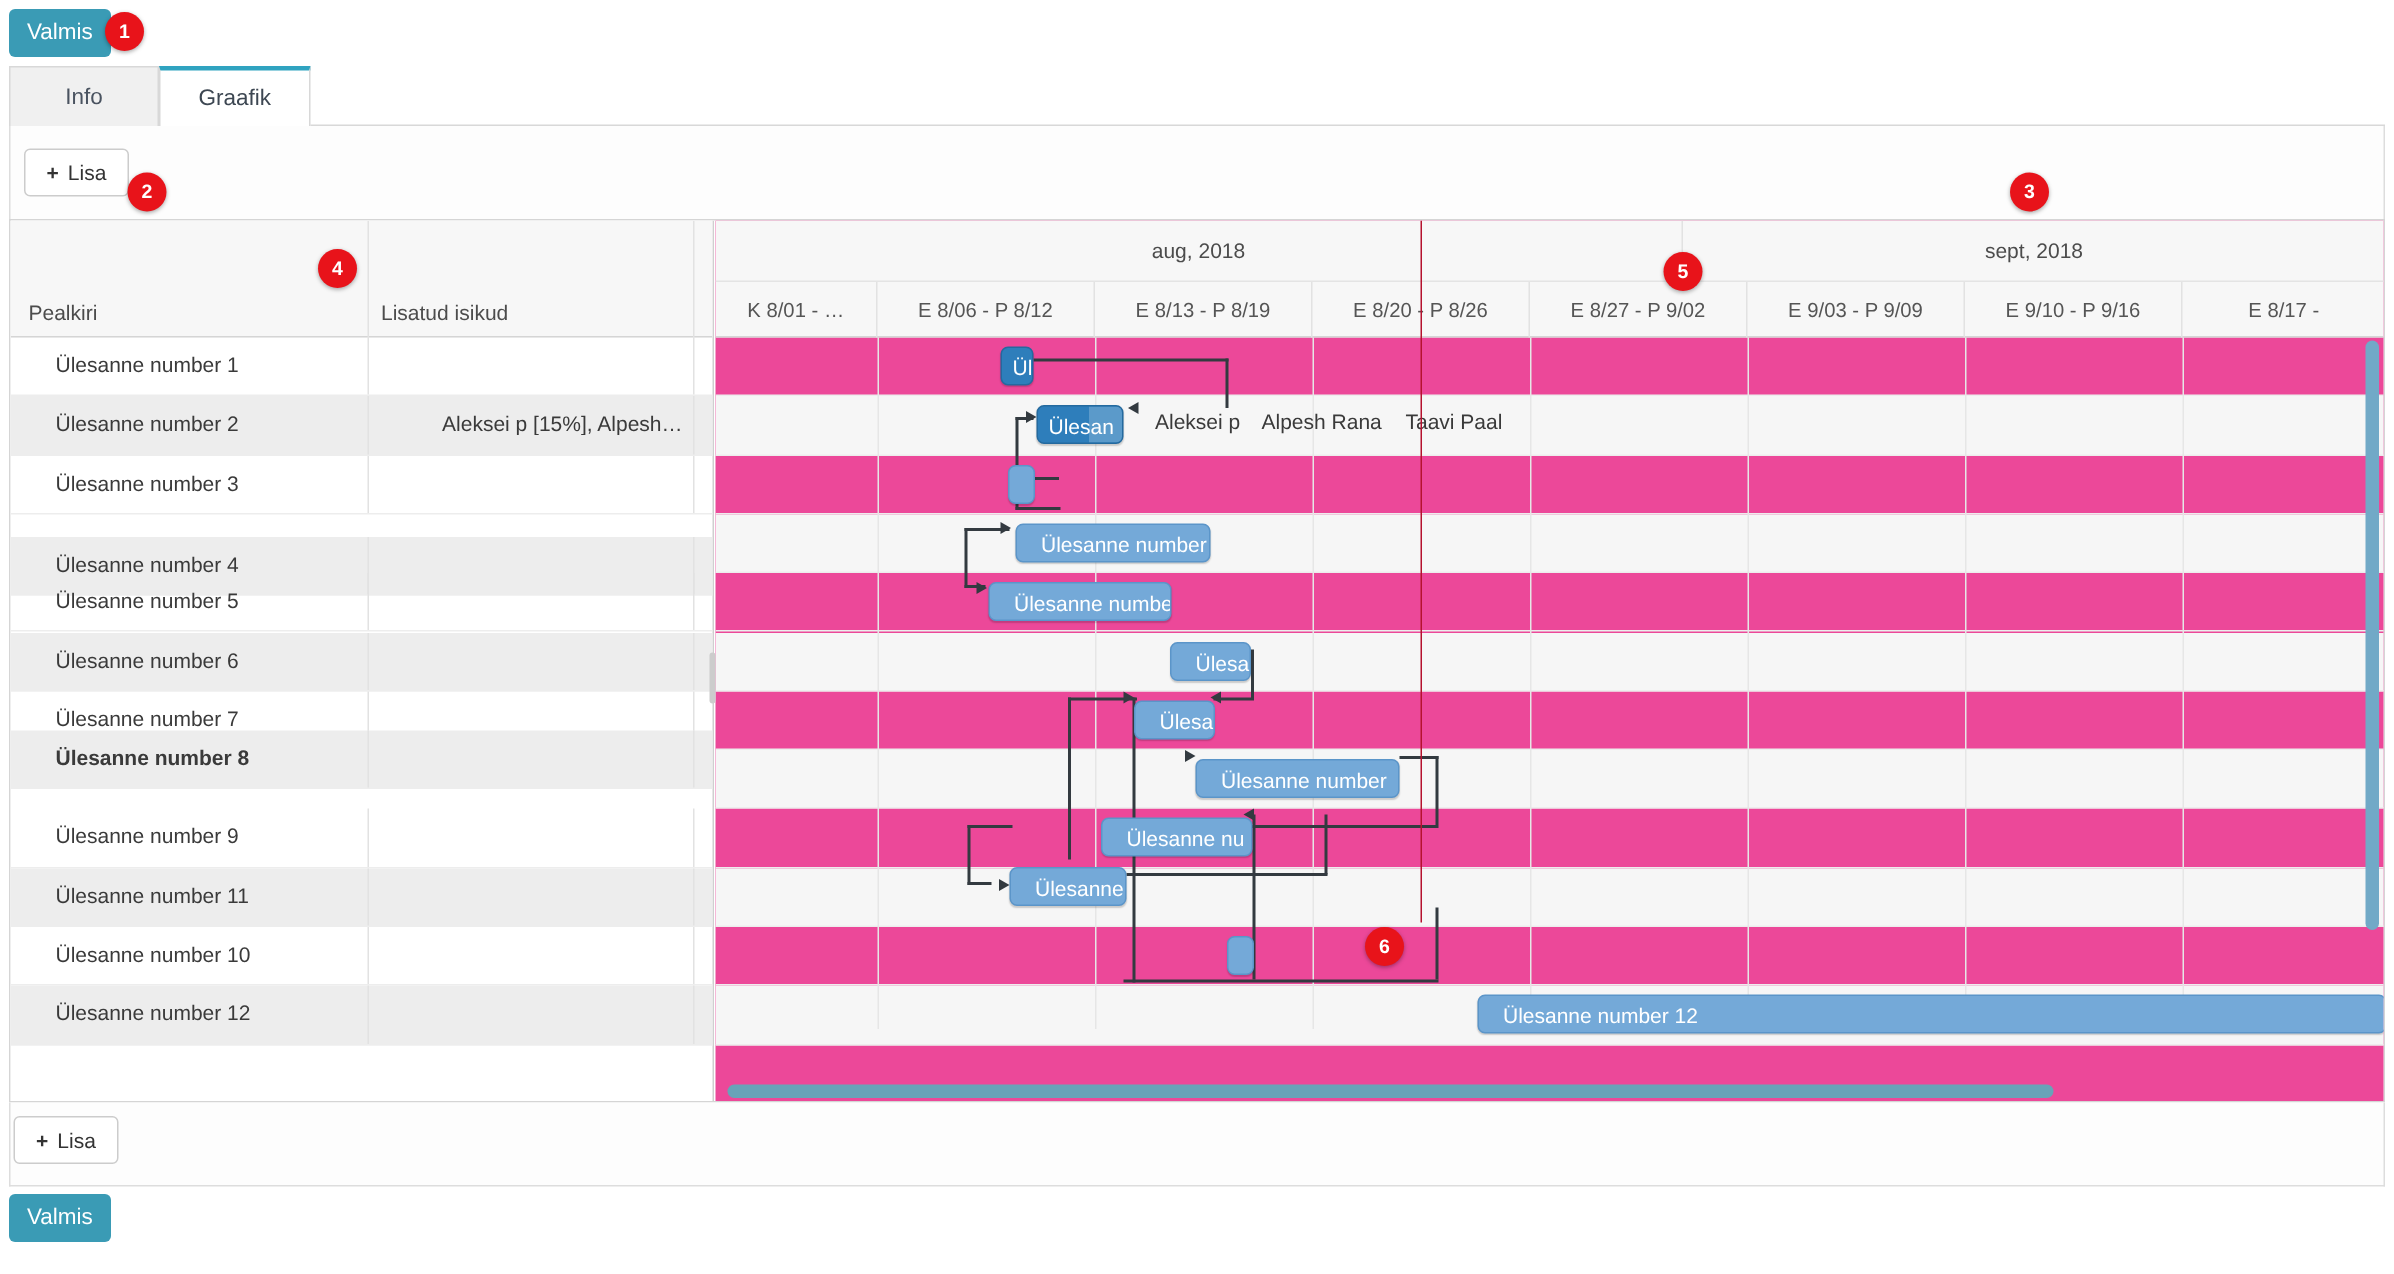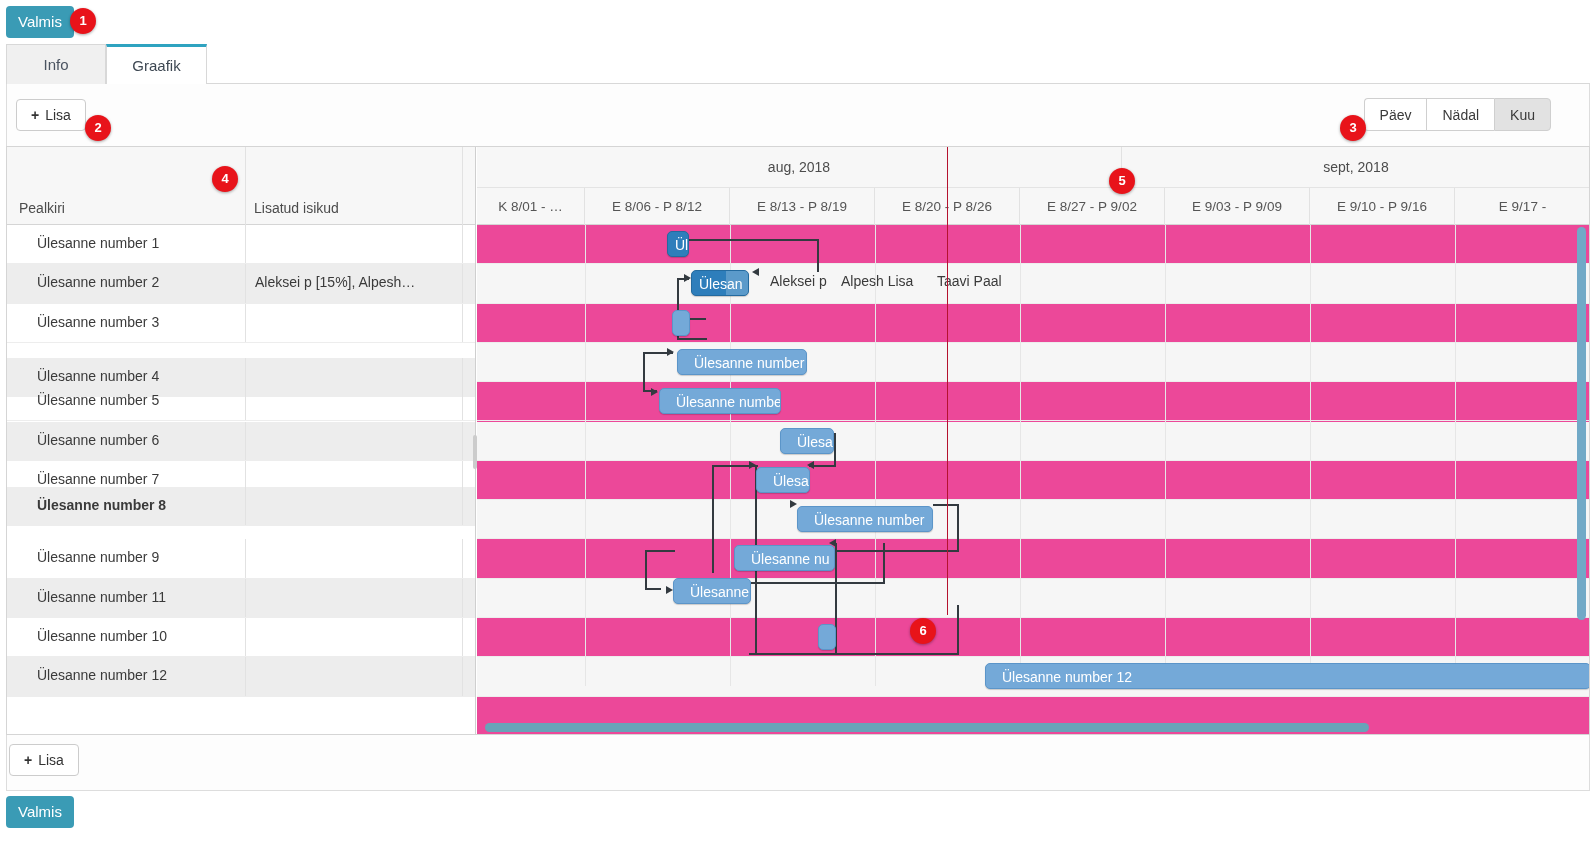--- a/index.html
+++ b/index.html
@@ -138,20 +138,21 @@
   .grid-head .divider {
     position: absolute; top: 0; width: 1px; height: 78px; background: #e2e2e2;
   }
   #col-pealkiri { left: 12px; }
   #col-lisatud  { left: 247px; }
 
   .row {
     position: absolute; left: 0;
     width: 100%; height: 39.3px;
     border-bottom: 1px solid #ededed;
+    text-align: right;
   }
   .row.alt { background: #ededed; }
   .row .title {
     position: absolute; left: 30px; top: 10px;
     font-size: 14px; color: #3a3a3a;
   }
   .row .assignees {
     position: absolute; left: 248px; top: 10px;
     font-size: 14px; color: #3a3a3a;
     width: 200px; overflow: hidden; white-space: nowrap;
@@ -295,25 +296,20 @@
     </div>
     <div class="tab active" id="tab-graafik">
       <span>Graafik</span>
     </div>
   </div>
 
   <div class="toolbar">
     <button class="lisa-btn" id="lisa-top">
       <span class="plus">+</span><span>Lisa</span>
     </button>
-    <div class="viewmodes">
-      <button class="vm-btn">Päev</button>
-      <button class="vm-btn">Nädal</button>
-      <button class="vm-btn selected">Kuu</button>
-    </div>
   </div>
 
   <div class="gantt">
 
     <div class="grid-left">
       <div class="grid-head">
         <div class="divider" style="left:238px"></div>
         <div class="divider" style="left:455px"></div>
         <div class="col" id="col-pealkiri">Pealkiri</div>
         <div class="col" id="col-lisatud">Lisatud isikud</div>
@@ -403,21 +399,21 @@
             <div class="tl-month" style="left: 645px; width: 469px;">sept, 2018</div>
           </div>
         <div id="tl-weeks">
             <div class="tl-week" style="left: 0px; width: 108px;">K 8/01 - …</div>
             <div class="tl-week" style="left: 108px; width: 145px;">E 8/06 - P 8/12</div>
             <div class="tl-week" style="left: 253px; width: 145px;">E 8/13 - P 8/19</div>
             <div class="tl-week" style="left: 398px; width: 145px;">E 8/20 - P 8/26</div>
             <div class="tl-week" style="left: 543px; width: 145px;">E 8/27 - P 9/02</div>
             <div class="tl-week" style="left: 688px; width: 145px;">E 9/03 - P 9/09</div>
             <div class="tl-week" style="left: 833px; width: 145px;">E 9/10 - P 9/16</div>
-            <div class="tl-week" style="left: 978px; width: 136px;">E 9/17 - </div>
+            <div class="tl-week" style="left: 978px; width: 136px;">E 8/17 - </div>
           </div>
       </div>
       <div class="tl-body">
         <div id="tl-rows">
             <div class="tl-row" style="top: 0px;"></div>
             <div class="tl-row alt" style="top: 39.3px;"></div>
             <div class="tl-row" style="top: 78.6px;"></div>
             <div class="tl-row alt" style="top: 117.9px;"></div>
             <div class="tl-row" style="top: 157.2px;"></div>
             <div class="tl-row alt" style="top: 196.5px;"></div>
@@ -491,21 +487,21 @@
             <div class="bar light" style="left: 303px; width: 54px; top: 202.5px;">Ülesar</div>
             <div class="bar light" style="left: 279px; width: 54px; top: 241.8px;">Ülesar</div>
             <div class="bar light" style="left: 320px; width: 136px; top: 281.1px;">Ülesanne number</div>
             <div class="bar light" style="left: 257px; width: 101px; top: 320.4px;">Ülesanne nu</div>
             <div class="bar light" style="left: 196px; width: 78px; top: 353px;">Ülesanne</div>
             <div class="bar light" style="left: 341px; width: 14px; top: 399px;"></div>
             <div class="bar light" style="left: 508px; width: 606px; top: 438.3px;">Ülesanne number 12</div>
           </div>
         <div id="tl-names">
             <div class="names" style="left: 293px; top: 48.3px;">Aleksei p</div>
-            <div class="names" style="left: 364px; top: 48.3px;">Alpesh Lisa</div>
+            <div class="names" style="left: 364px; top: 48.3px;">Alpesh Rana</div>
             <div class="names" style="left: 460px; top: 48.3px;">Taavi Paal</div>
           </div>
       </div>
 
       <div class="today-line" id="today-line" style="left: 470px;"></div>
 
       <div class="hscroll-track">
         <div class="hscroll-thumb"></div>
       </div>
     </div>

